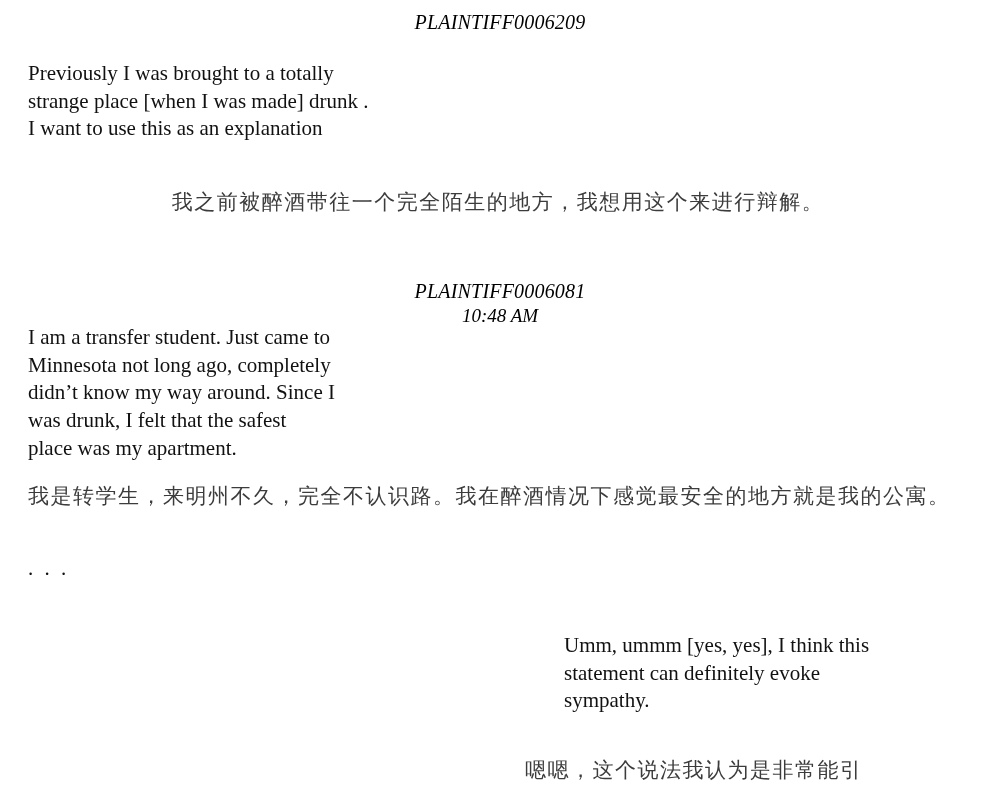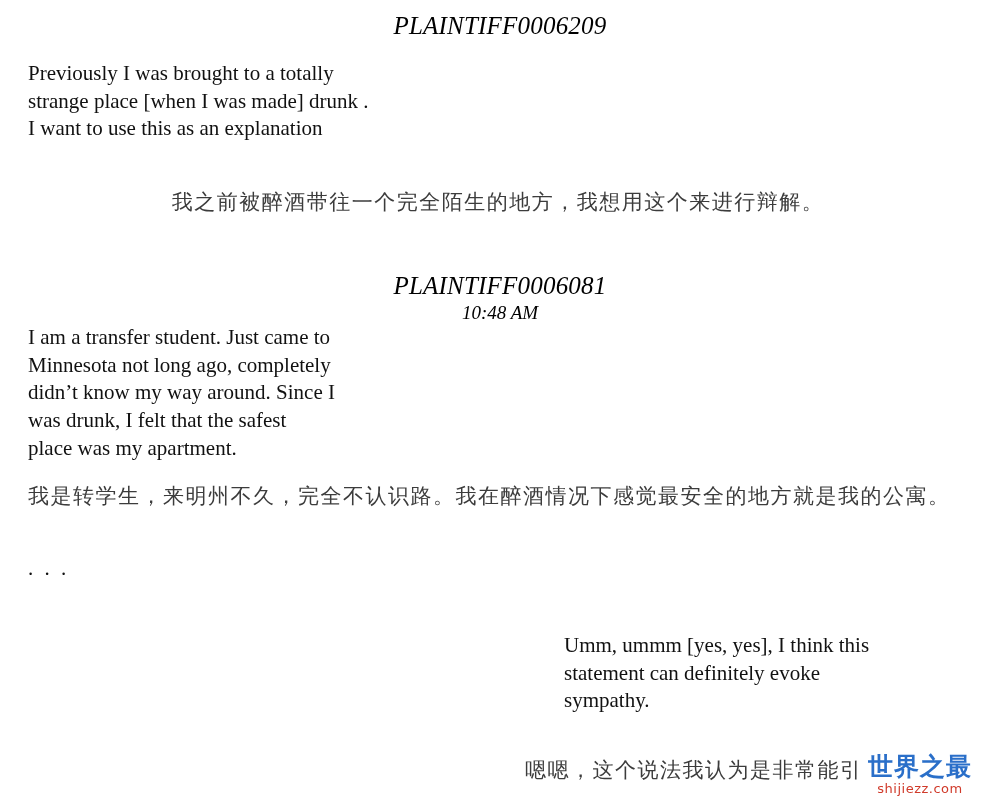--- a/index.html
+++ b/index.html
@@ -28,21 +28,21 @@
     position: absolute;
     width: 100%;
   }
 
   .meta {
     text-align: center;
     font-style: italic;
     font-family: "Liberation Serif", serif;
   }
   .meta .docid {
-    font-size: 25px;
+    font-size: 20px;
     letter-spacing: 0.2px;
     line-height: 1.25;
   }
   .meta .time {
     font-size: 19px;
     line-height: 1.3;
   }
 
   .en {
     font-family: "Liberation Serif", serif;
@@ -116,21 +116,21 @@
       <div class="docid">PLAINTIFF0006209</div>
     </div>
   </div>
 
   <div class="en left-text" style="top: 60px; width: 420px;">Previously I was brought to a totally
 strange place [when I was made] drunk .
 I want to use this as an explanation</div>
 
   <div class="zh left-text" style="top: 188px; width: 940px; text-align: center;">我之前被醉酒带往一个完全陌生的地方，我想用这个来进行辩解。</div>
 
-  <div class="block" style="top: 270px;">
+  <div class="block" style="top: 279px;">
     <div class="meta">
       <div class="docid">PLAINTIFF0006081</div>
       <div class="time">10:48 AM</div>
     </div>
   </div>
 
   <div class="en left-text" style="top: 324px; width: 400px;">I am a transfer student. Just came to
 Minnesota not long ago, completely
 didn’t know my way around. Since I
 was drunk, I felt that the safest
@@ -140,18 +140,14 @@
 
   <div class="ellipsis" style="top: 556px;">. . .</div>
 
 
   <div class="en right-text" style="top: 632px;">Umm, ummm [yes, yes], I think this
 statement can definitely evoke
 sympathy.</div>
 
   <div class="zh" style="position:absolute; left: 525px; top: 756px; width: 470px;">嗯嗯，这个说法我认为是非常能引</div>
 
-  <div class="watermark">
-    <div class="wm-main">世界之最</div>
-    <div class="wm-sub">shijiezz.com</div>
-  </div>
 
 </div>
 
 </body></html>

